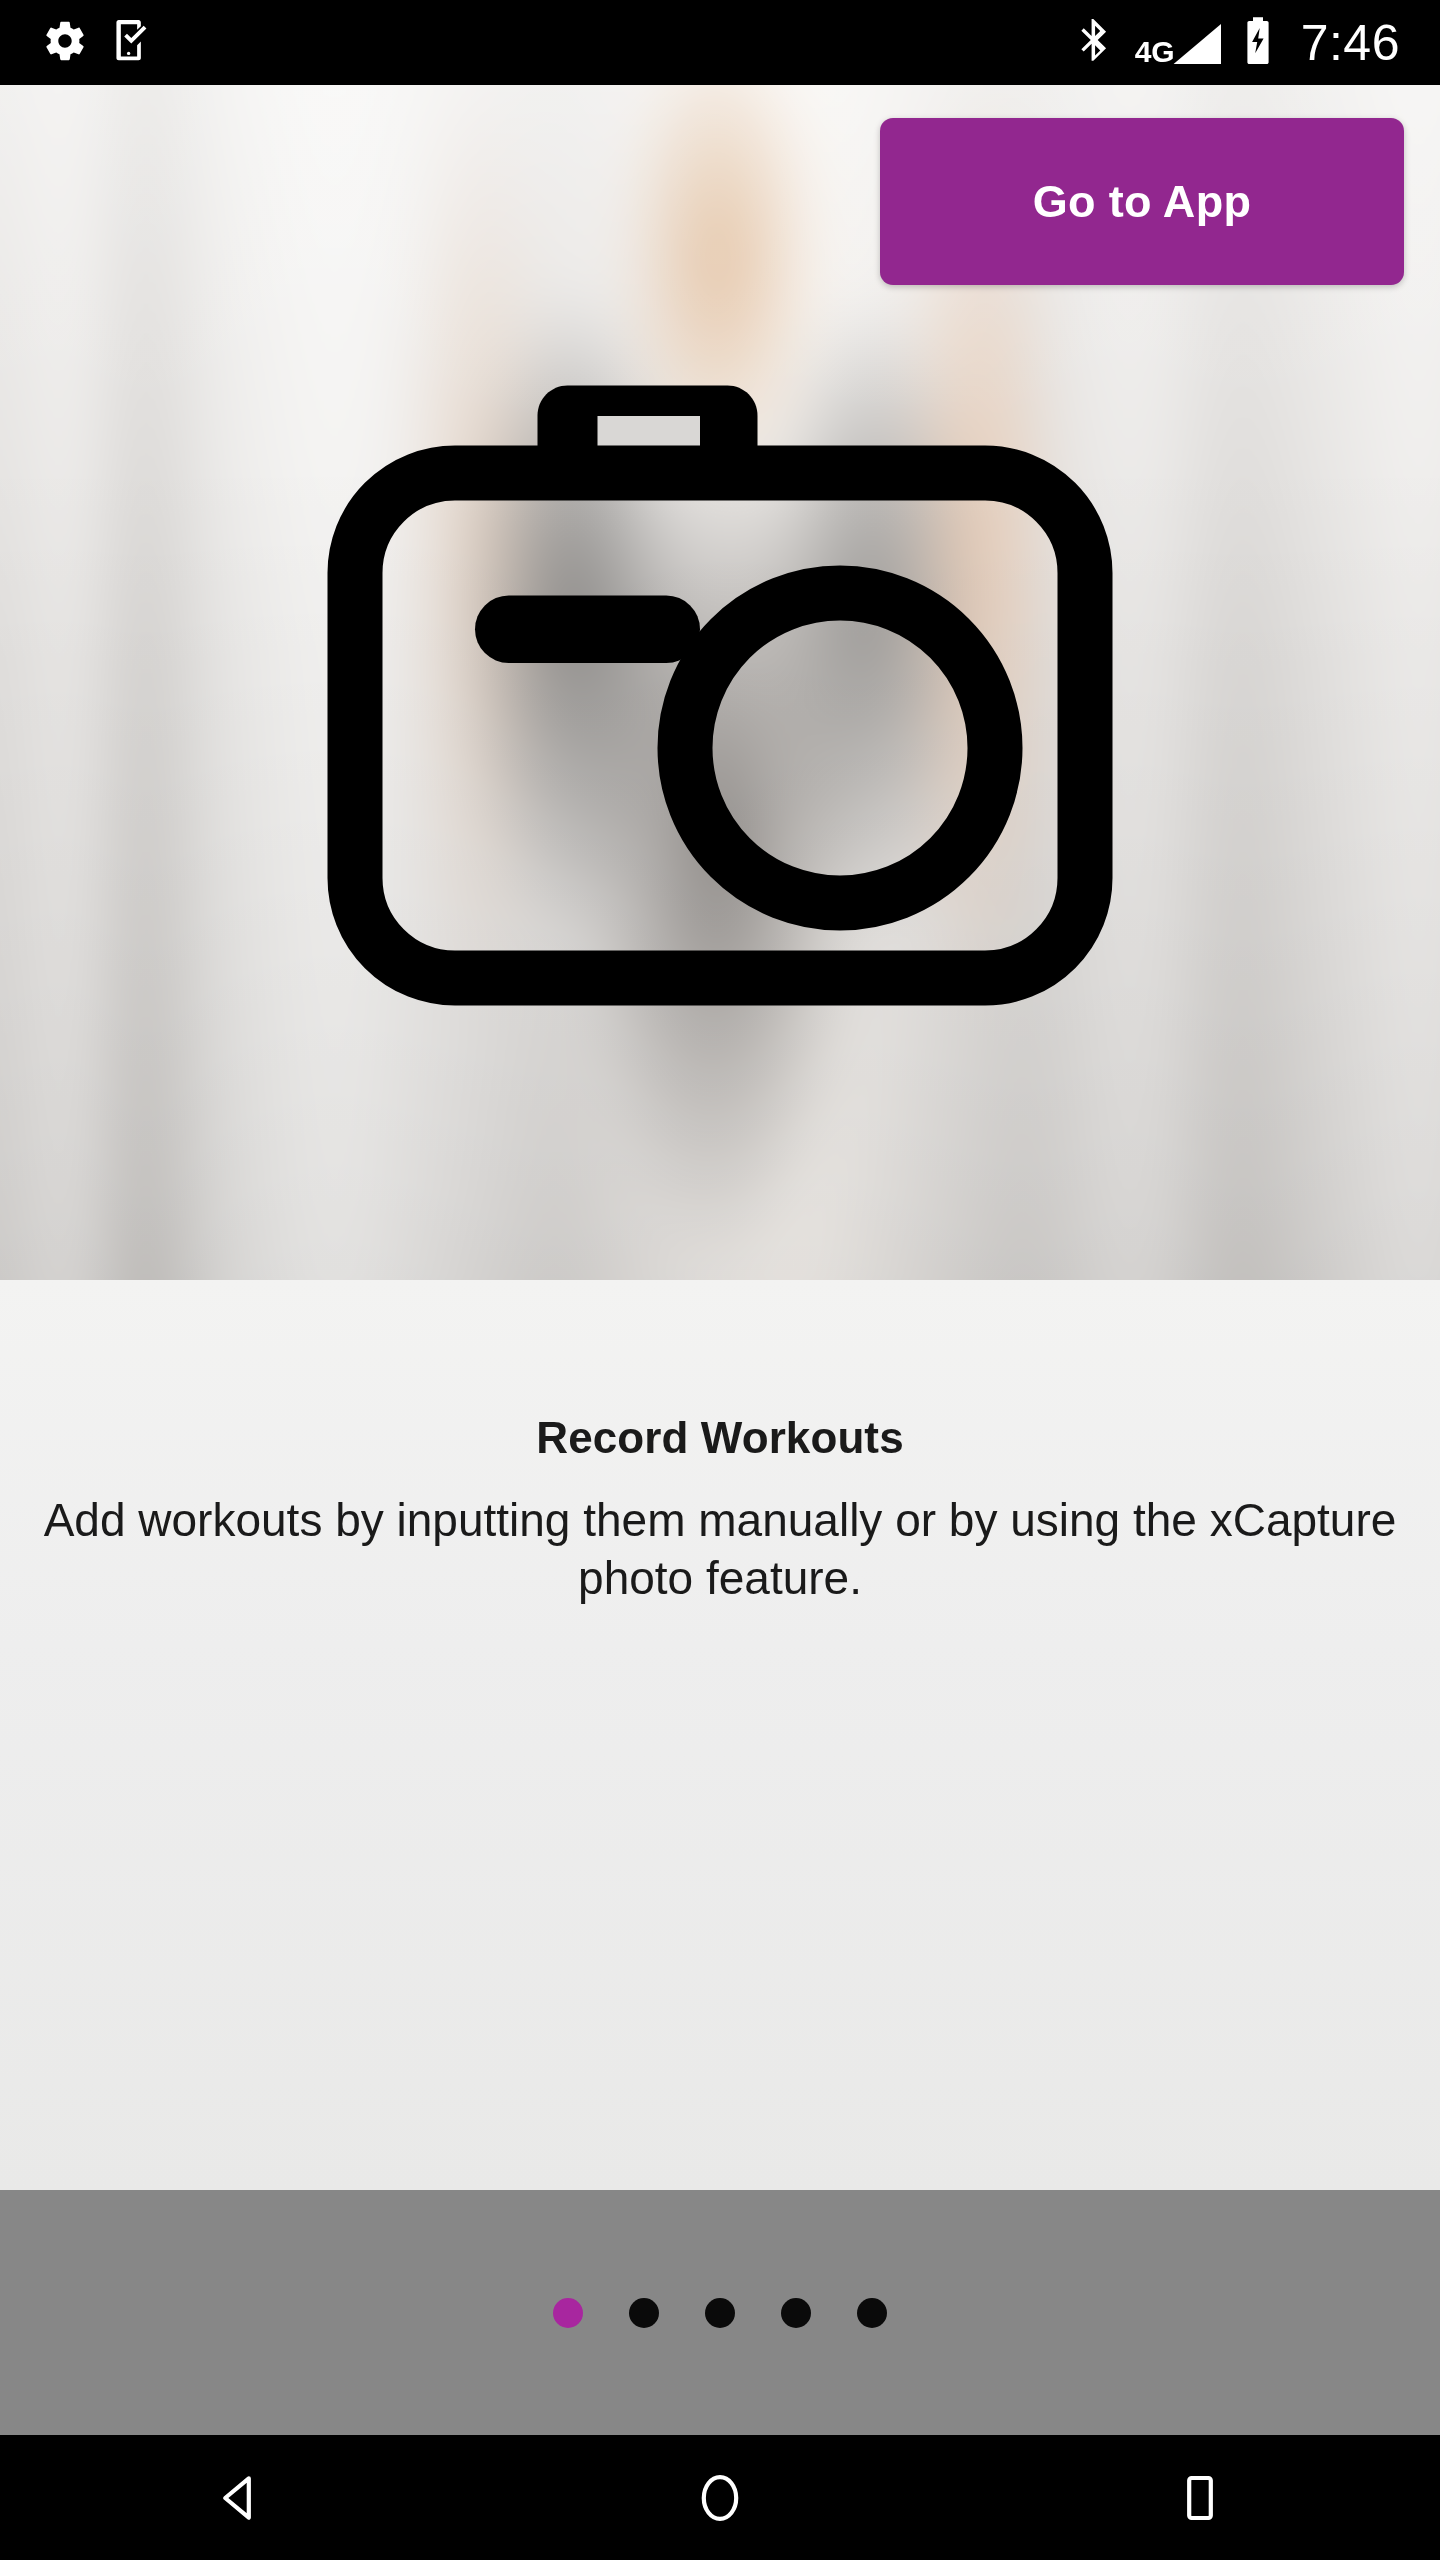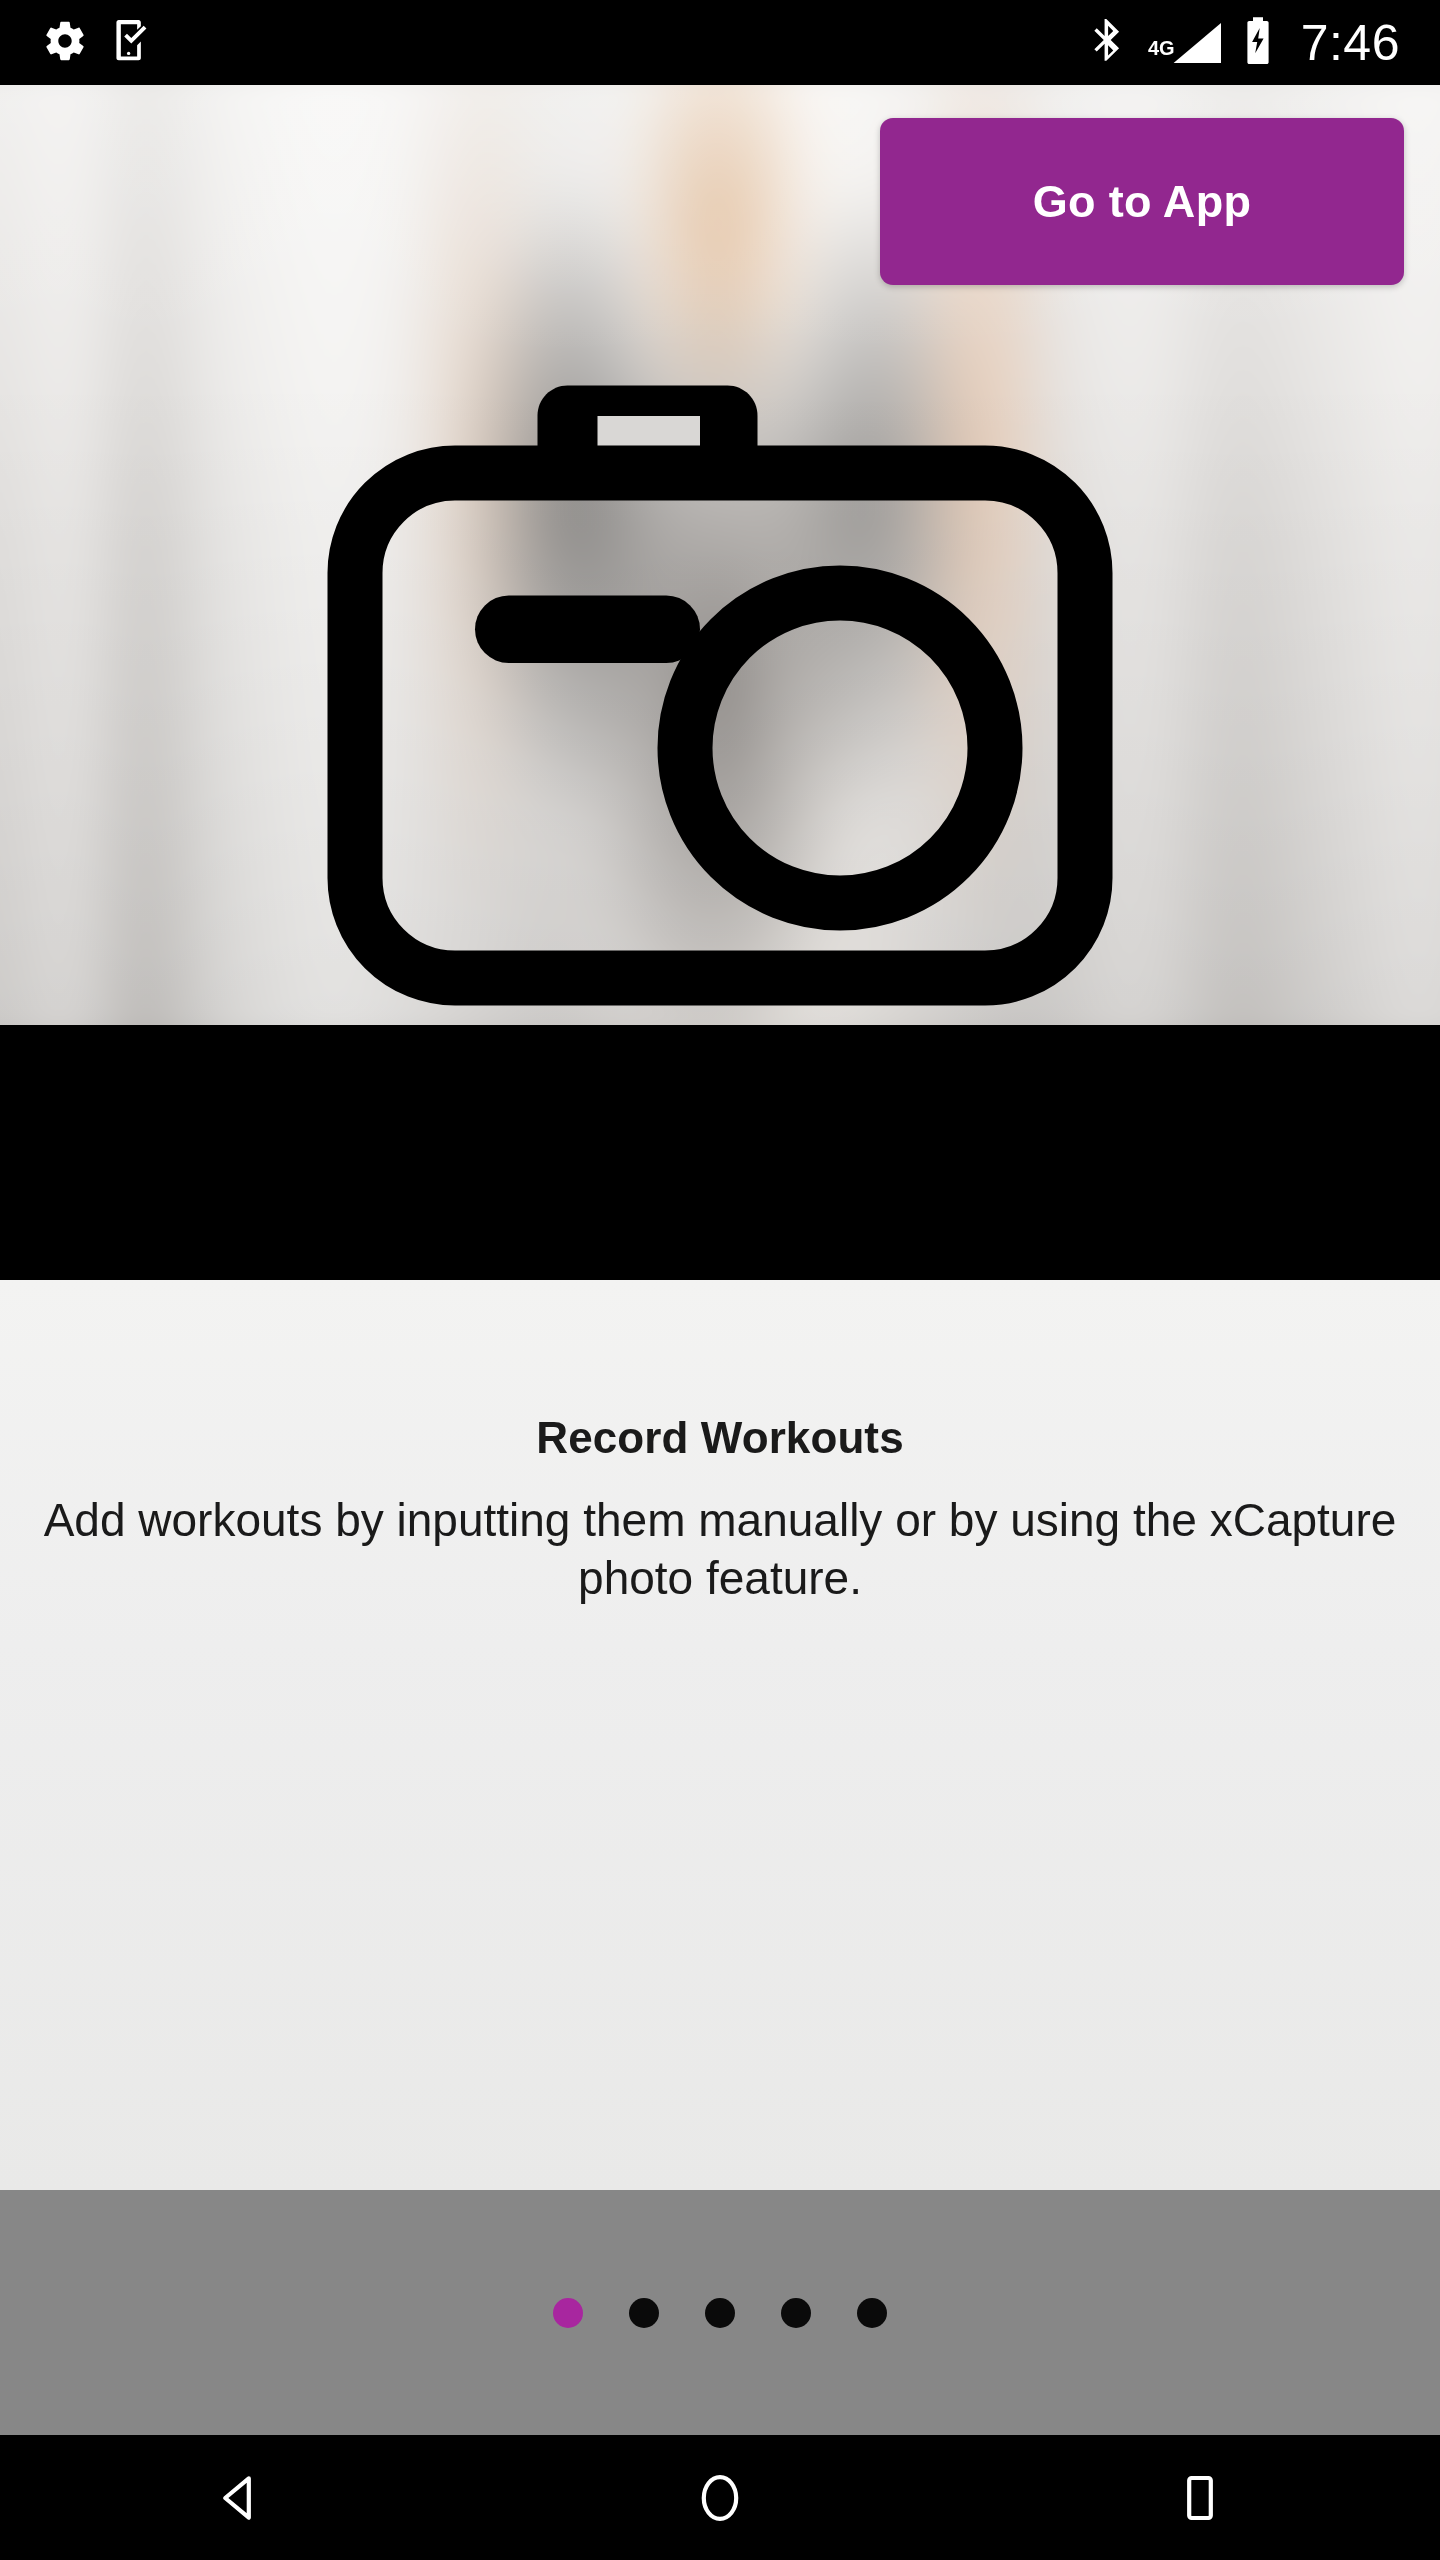--- a/index.html
+++ b/index.html
@@ -47,35 +47,35 @@
     color: #ffffff;
     font-size: 50px;
     font-weight: 400;
     letter-spacing: 0.5px;
     line-height: 1;
     padding-left: 8px;
     white-space: nowrap;
   }
   .net-label {
     color: #ffffff;
-    font-size: 20px;
+    font-size: 30px;
     font-weight: 700;
     line-height: 1;
     margin-right: -4px;
     align-self: flex-start;
     margin-top: 18px;
   }
   .signal-wrap { display: flex; align-items: flex-end; }
 
   
   #hero {
     position: absolute;
     left: 0; top: 85px;
     width: 1440px;
-    height: 940px;
+    height: 1195px;
     overflow: hidden;
   }
   #hero-photo {
     position: absolute;
     inset: 0;
     
     background:
       radial-gradient(ellipse 180px 520px at 50% 62%, rgba(60,55,52,0.55) 0%, rgba(60,55,52,0.0) 72%),
       radial-gradient(ellipse 130px 300px at 50% 18%, rgba(212,150,92,0.55) 0%, rgba(212,150,92,0) 70%),
       radial-gradient(ellipse 150px 430px at 41% 45%, rgba(40,38,36,0.50) 0%, rgba(40,38,36,0) 68%),

